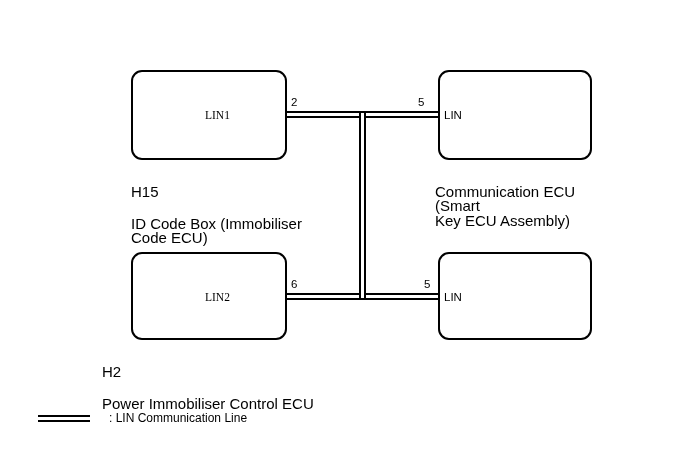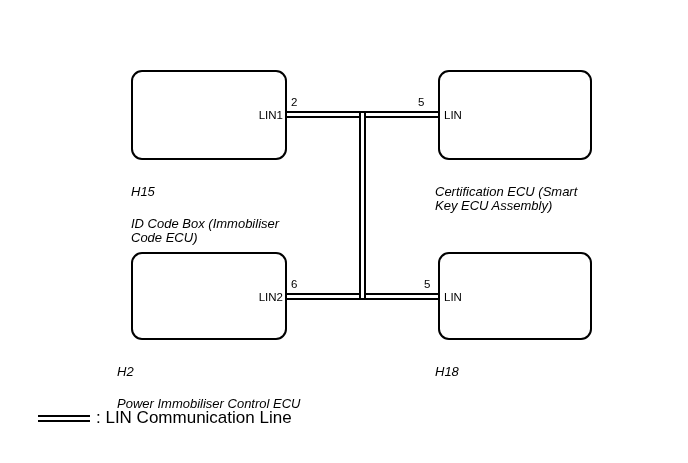--- a/index.html
+++ b/index.html
@@ -35,21 +35,22 @@
 
   
   .terminal-label {
     position: absolute;
     font-size: 11.5px;
     line-height: 12px;
     white-space: nowrap;
     color: #000000;
   }
   .terminal-label.right-aligned {
-    text-align: right;
+    text-align: left;
+    font-family: Liberation Serif, serif;
   }
 
   
   .pin-number {
     position: absolute;
     font-size: 11.5px;
     line-height: 12px;
     white-space: nowrap;
     color: #000000;
   }
@@ -77,25 +78,24 @@
     background: #000000;
   }
   .lin-gap {
     position: absolute;
     background: #ffffff;
   }
 
   
   .caption {
     position: absolute;
-    font-size: 13px;
+    font-size: 15px;
     line-height: 14.5px;
     white-space: pre-line;
     color: #000000;
-    font-style: italic;
   }
   .caption .code {
     display: block;
     margin-bottom: 3px;
   }
   .caption .desc {
     display: block;
   }
 
   
@@ -108,22 +108,22 @@
   }
   .legend-swatch {
     width: 52px;
     height: 7px;
     box-sizing: border-box;
     border-top: 2px solid #000000;
     border-bottom: 2px solid #000000;
     background: #ffffff;
   }
   .legend-text {
-    margin-left: 6px;
-    font-size: 17px;
+    margin-left: 19px;
+    font-size: 12px;
     line-height: 12px;
     white-space: nowrap;
   }
 </style>
 </head>
 <body>
 
 <div id="diagram-root">
 
   <div class="lin-h" style="left:287px; top:111px; width:74px;"></div>
@@ -145,37 +145,36 @@
   <div class="caption" style="left:131px; top:170px; width:180px;">
     <span class="code">H15</span>
     <span class="desc">ID Code Box (Immobiliser
 Code ECU)</span>
   </div>
 
   <div class="ecu-box" style="left:438px; top:70px; width:154px; height:90px;"></div>
   <div class="terminal-label" style="left:444px; top:109px; width:80px;">LIN</div>
   <div class="pin-number" style="left:418px; top:96px;">5</div>
   <div class="caption" style="left:435px; top:170px; width:180px;">
-    <span class="desc">Certification ECU (Smart
+    <span class="desc">Communication ECU (Smart
 Key ECU Assembly)</span>
   </div>
 
   <div class="ecu-box" style="left:131px; top:252px; width:156px; height:88px;"></div>
   <div class="terminal-label right-aligned" style="left:205px; top:291px; width:78px;">LIN2</div>
   <div class="pin-number" style="left:291px; top:278px;">6</div>
-  <div class="caption" style="left:117px; top:350px; width:260px;">
+  <div class="caption" style="left:102px; top:350px; width:260px;">
     <span class="code">H2</span>
     <span class="desc">Power Immobiliser Control ECU</span>
   </div>
 
   <div class="ecu-box" style="left:438px; top:252px; width:154px; height:88px;"></div>
   <div class="terminal-label" style="left:444px; top:291px; width:80px;">LIN</div>
   <div class="pin-number" style="left:424px; top:278px;">5</div>
   <div class="caption" style="left:435px; top:350px; width:185px;">
-    <span class="code">H18</span>
   </div>
 
   <div id="legend">
     <div class="legend-swatch"></div>
     <div class="legend-text">: LIN Communication Line</div>
   </div>
 
 </div>
 
 </body></html>

